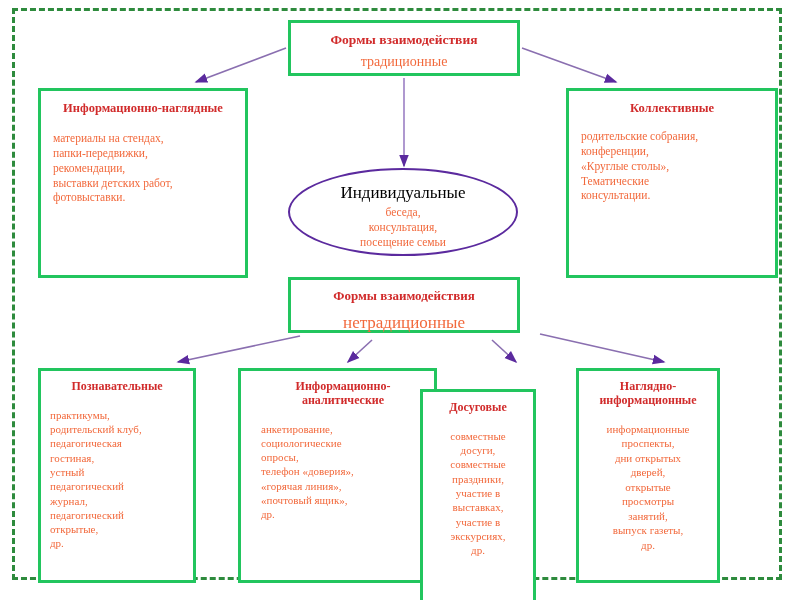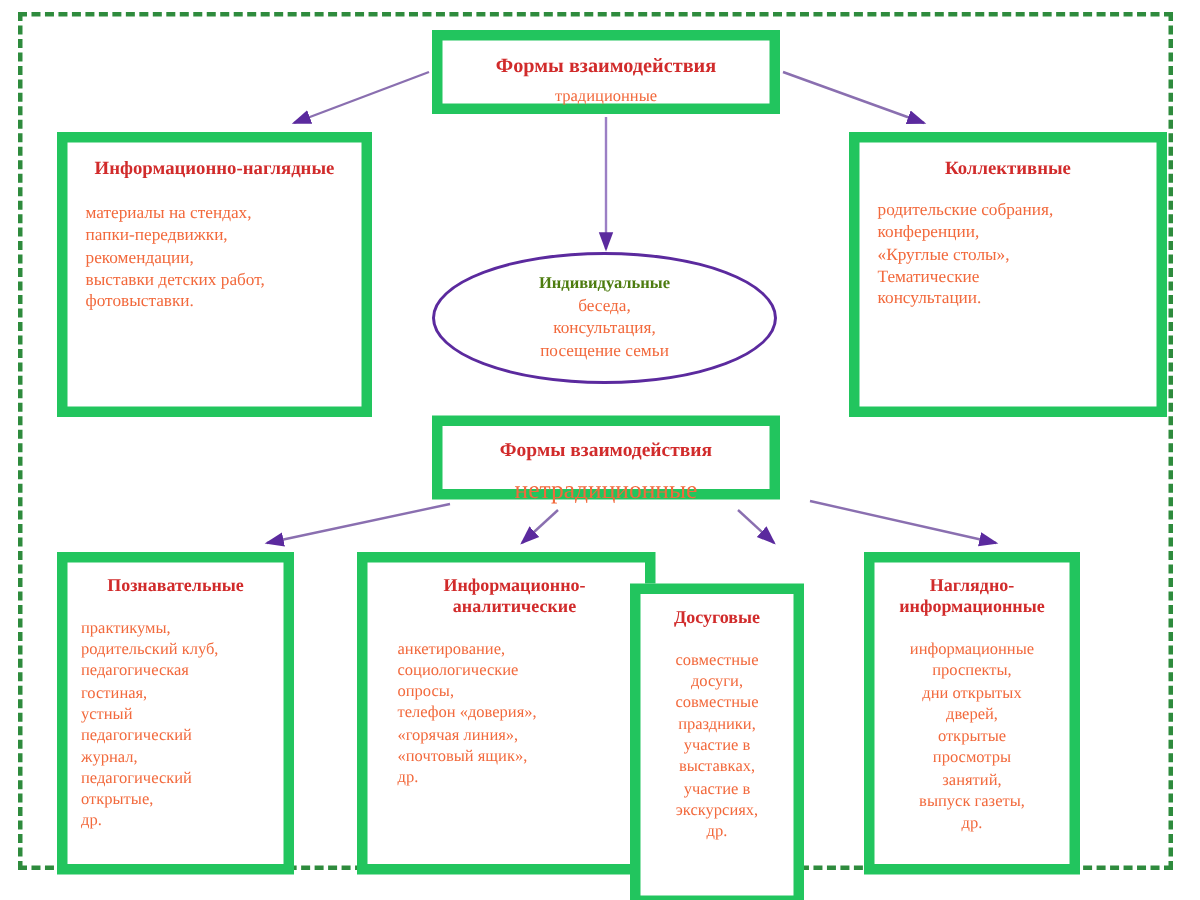--- a/index.html
+++ b/index.html
@@ -22,21 +22,21 @@
     left: 12px;
     top: 8px;
     width: 770px;
     height: 572px;
     border: 3px dashed #2e8b3d;
     box-sizing: border-box;
     pointer-events: none;
   }
   .node {
     position: absolute;
-    border: 7px solid #22c55e;
+    border: 3px solid #22c55e;
     background: #ffffff;
     box-sizing: border-box;
     text-align: center;
   }
   .node .heading {
     color: #d12b2b;
     font-weight: bold;
     line-height: 1.15;
   }
   .node .body {
@@ -46,21 +46,21 @@
   }
 
   
   #box-top {
     left: 288px; top: 20px; width: 232px; height: 56px;
     padding-top: 9px;
   }
   #box-top .heading { font-size: 13.5px; }
   #box-top .sub {
     color: #f2693c;
-    font-size: 11px;
+    font-size: 14px;
     margin-top: 6px;
   }
 
   
   #box-left {
     left: 38px; top: 88px; width: 210px; height: 190px;
     padding: 10px 12px 0 12px;
   }
   #box-right {
     left: 566px; top: 88px; width: 212px; height: 190px;
@@ -78,23 +78,23 @@
     position: absolute;
     left: 288px; top: 168px; width: 230px; height: 88px;
     border: 2.5px solid #5b2a9e;
     border-radius: 50%;
     background: #ffffff;
     box-sizing: border-box;
     text-align: center;
     padding-top: 13px;
   }
   #ellipse .heading {
-    color: #4d7c0f;
-    font-weight: bold;
-    font-size: 11px;
+    color: #000000;
+    font-weight: normal;
+    font-size: 17px;
   }
   #ellipse .body {
     color: #f2693c;
     font-size: 11.5px;
     line-height: 1.3;
     margin-top: 2px;
   }
 
   
   #box-mid {

